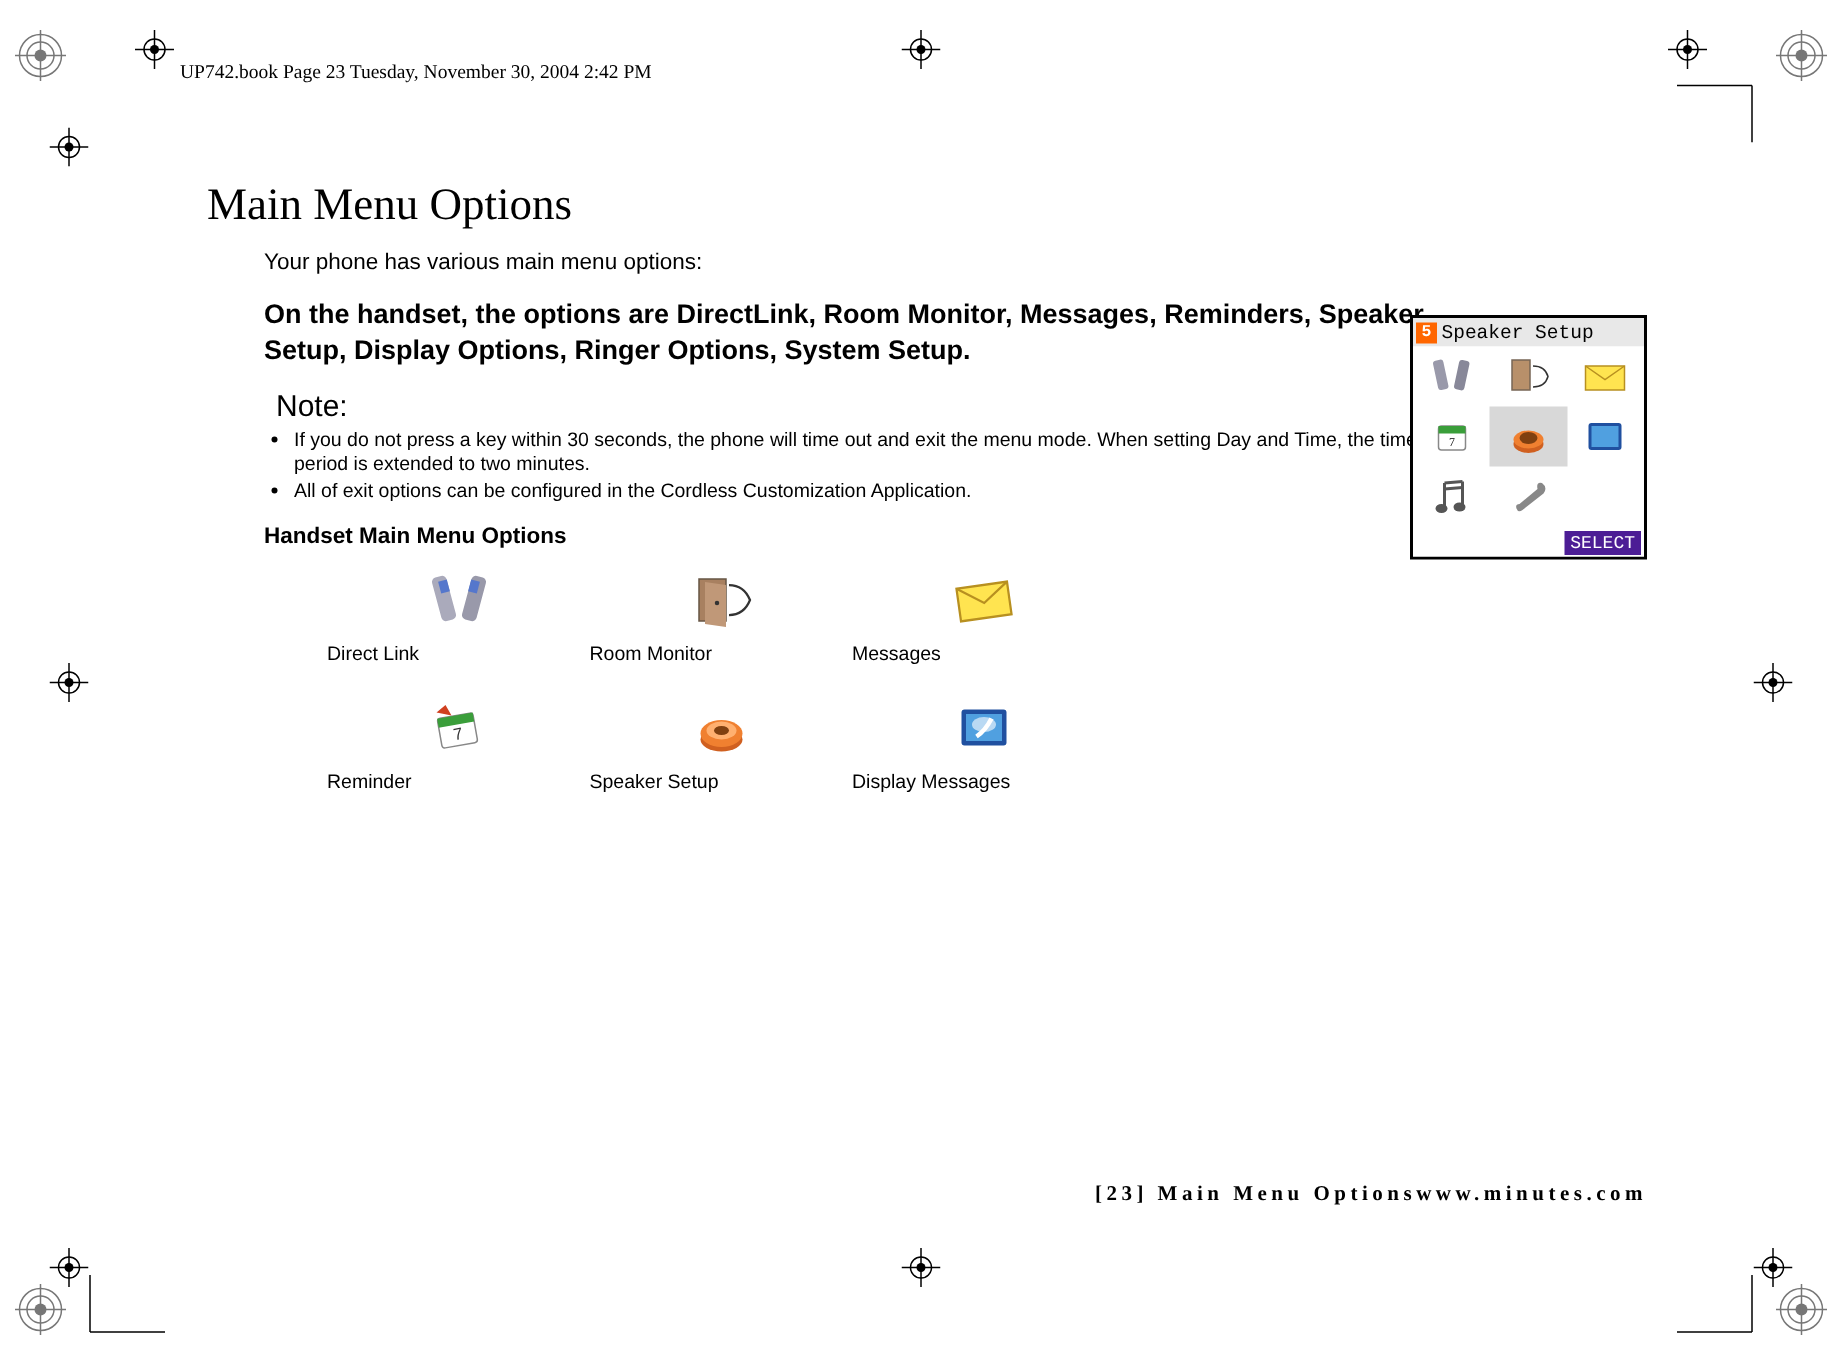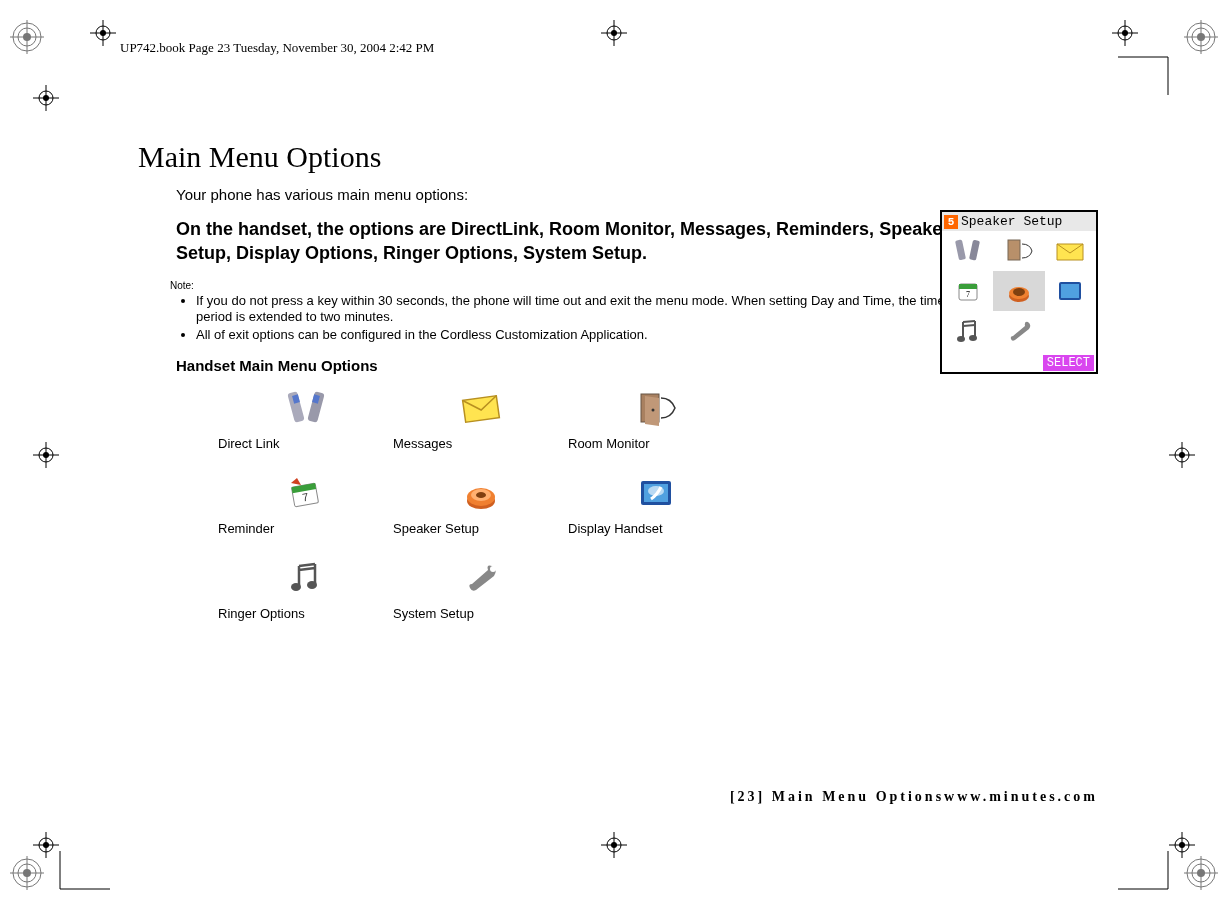--- a/index.html
+++ b/index.html
@@ -1,39 +1,39 @@
 <!DOCTYPE html>
 <html><head>
 <meta charset="utf-8">
 <style>
 body{margin:0;font-family:Georgia,'Times New Roman',serif;background:#fff;color:#000;width:1228px;height:910px;position:relative}
 .radial{position:absolute;width:34px;height:34px}
 .cross-mark{position:absolute;width:26px;height:26px}
 .header-line{position:absolute;left:120px;top:40px;font-size:13px;font-family:Liberation Serif, serif}
-.content{position:absolute;left:138px;top:140px;width:960px}
+.content{position:absolute;left:138px;top:120px;width:960px}
 h1{font-size:30px;font-weight:normal;margin:0 0 12px 0;font-family:Georgia,serif}
 .intro{margin:0 0 14px 38px;font-size:15px;font-family:Liberation Sans, sans-serif}
 .bold-para{margin:0 0 14px 38px;font-size:18px;font-weight:bold;font-family:Liberation Sans, sans-serif;width:780px;line-height:1.35}
-.note-label{margin:0 0 2px 32px;font-size:10px;font-family:Verdana,Arial,sans-serif}
+.note-label{margin:0 0 2px 46px;font-size:20px;font-family:Verdana,Arial,sans-serif}
 ul.notes{margin:0 0 14px 38px;padding-left:20px;font-size:13px;font-family:Verdana,Arial,sans-serif;width:780px;line-height:1.25}
 ul.notes li{margin-bottom:2px}
 .subhead{margin:8px 12px 10px 38px;font-weight:bold;font-size:15px;font-family:Verdana,Arial,sans-serif}
 .icon-grid{margin-left:80px}
 .icon-row{display:flex;margin-bottom:18px}
 .icon-cell{width:175px;text-align:left;font-size:13px;font-family:Verdana,Arial,sans-serif}
 .icon-box{height:48px;display:flex;align-items:center;justify-content:center;margin-bottom:4px}
 .footer{position:absolute;left:138px;bottom:105px;width:960px;display:flex;justify-content:flex-end;font-weight:bold;letter-spacing:3px;font-size:14px;font-family:Georgia,serif}
 .screenshot{position:absolute;right:130px;top:210px;width:158px}
 .scr-border{border:2px solid #000}
 .scr-title{background:#e8e8e8;padding:2px 2px;font-size:13px;font-family:'Courier New',monospace;display:flex;align-items:center}
 .scr-num{background:#ff6600;color:#fff;width:14px;height:14px;display:inline-flex;align-items:center;justify-content:center;font-size:11px;font-weight:bold;margin-right:3px}
 .scr-grid{display:grid;grid-template-columns:1fr 1fr 1fr;grid-template-rows:40px 40px;background:#fff}
 .scr-cell{display:flex;align-items:center;justify-content:center;border:0}
 .scr-foot{background:#fff;text-align:right;padding:1px 2px}
-.scr-select{background:#d946ef;color:#fff;font-family:'Courier New',monospace;font-size:12px;padding:1px 4px;display:inline-block}
+.scr-select{background:#4c1d95;color:#fff;font-family:'Courier New',monospace;font-size:12px;padding:1px 4px;display:inline-block}
 .crop-corner{position:absolute}
 </style>
 </head>
 <body>
 
 <svg class="radial" style="left:10px;top:20px">
     <circle cx="17" cy="17" r="14" fill="none" stroke="#777" stroke-width="1"></circle>
     <circle cx="17" cy="17" r="9" fill="none" stroke="#777"></circle>
     <circle cx="17" cy="17" r="4" fill="#777"></circle>
     <line x1="0" y1="17" x2="34" y2="17" stroke="#777"></line>
@@ -151,37 +151,37 @@
               <rect x="30" y="4" width="10" height="30" rx="3" fill="#99a" transform="rotate(15 35 19)"></rect>
               <rect x="12" y="7" width="6" height="8" fill="#5577cc" transform="rotate(-15 15 11)"></rect>
               <rect x="32" y="7" width="6" height="8" fill="#5577cc" transform="rotate(15 35 11)"></rect>
             </svg>
           </div>
         <span>Direct Link</span>
       </div>
       <div class="icon-cell">
         <div class="icon-box">
             <svg width="50" height="40">
-              <polygon points="8,10 42,10 42,32 8,32" fill="#ffe450" stroke="#b89020" stroke-width="1.5" transform="rotate(-8 25 21)"></polygon>
-              <polyline points="8,10 25,22 42,10" fill="none" stroke="#b89020" stroke-width="1.5" transform="rotate(-8 25 21)"></polyline>
-            </svg>
-          </div>
-        <span>Messages</span>
-      </div>
-      <div class="icon-cell">
-        <div class="icon-box">
-            <svg width="50" height="40">
               <rect x="10" y="6" width="18" height="28" fill="#a88060" stroke="#654"></rect>
               <rect x="14" y="6" width="14" height="28" fill="#c09878" transform="skewY(8)"></rect>
               <circle cx="22" cy="22" r="1.5" fill="#333"></circle>
               <path d="M30 10 Q40 10 44 20 Q40 30 30 30" fill="none" stroke="#333" stroke-width="1.5"></path>
             </svg>
           </div>
         <span>Room Monitor</span>
       </div>
+      <div class="icon-cell">
+        <div class="icon-box">
+            <svg width="50" height="40">
+              <polygon points="8,10 42,10 42,32 8,32" fill="#ffe450" stroke="#b89020" stroke-width="1.5" transform="rotate(-8 25 21)"></polygon>
+              <polyline points="8,10 25,22 42,10" fill="none" stroke="#b89020" stroke-width="1.5" transform="rotate(-8 25 21)"></polyline>
+            </svg>
+          </div>
+        <span>Messages</span>
+      </div>
     </div>
     <div class="icon-row">
       <div class="icon-cell">
         <div class="icon-box">
             <svg width="50" height="40">
               <rect x="12" y="12" width="24" height="20" rx="2" fill="#fff" stroke="#888" transform="rotate(-10 24 22)"></rect>
               <rect x="12" y="12" width="24" height="6" fill="#3a9e3a" transform="rotate(-10 24 22)"></rect>
               <text x="24" y="28" font-size="11" text-anchor="middle" fill="#333" transform="rotate(-10 24 22)">7</text>
               <path d="M10 10 L16 5 L20 12" fill="#d04020"></path>
             </svg>
@@ -201,42 +201,21 @@
       </div>
       <div class="icon-cell">
         <div class="icon-box">
             <svg width="50" height="40">
               <rect x="10" y="8" width="30" height="24" rx="2" fill="#2050a0"></rect>
               <rect x="13" y="11" width="24" height="18" fill="#50a0e0"></rect>
               <ellipse cx="25" cy="18" rx="8" ry="5" fill="#fff" opacity="0.6"></ellipse>
               <path d="M30 14 Q26 22 20 26" stroke="#fff" stroke-width="3" fill="none"></path>
             </svg>
           </div>
-        <span>Display Handset</span>
-      </div>
-    </div>
-    <div class="icon-row">
-      <div class="icon-cell">
-        <div class="icon-box">
-            <svg width="50" height="40">
-              <path d="M18 8 L18 28 M34 6 L34 26 M18 8 L34 6 M18 12 L34 10" stroke="#555" stroke-width="2.5" fill="none"></path>
-              <ellipse cx="15" cy="29" rx="5" ry="4" fill="#555"></ellipse>
-              <ellipse cx="31" cy="27" rx="5" ry="4" fill="#555"></ellipse>
-            </svg>
-          </div>
-        <span>Ringer Options</span>
-      </div>
-      <div class="icon-cell">
-        <div class="icon-box">
-            <svg width="50" height="40">
-              <path d="M36 8 Q42 12 38 18 L20 32 Q16 34 14 30 Q12 26 16 26 L32 12 Q30 6 36 8 Z" fill="#888"></path>
-              <circle cx="37" cy="11" r="3" fill="#fff"></circle>
-            </svg>
-          </div>
-        <span>System Setup</span>
+        <span>Display Messages</span>
       </div>
     </div>
   </div>
 </div>
 
 <div class="screenshot">
   <div class="scr-border">
     <div class="scr-title">
       <span class="scr-num">5</span>
       <span>Speaker Setup</span>

